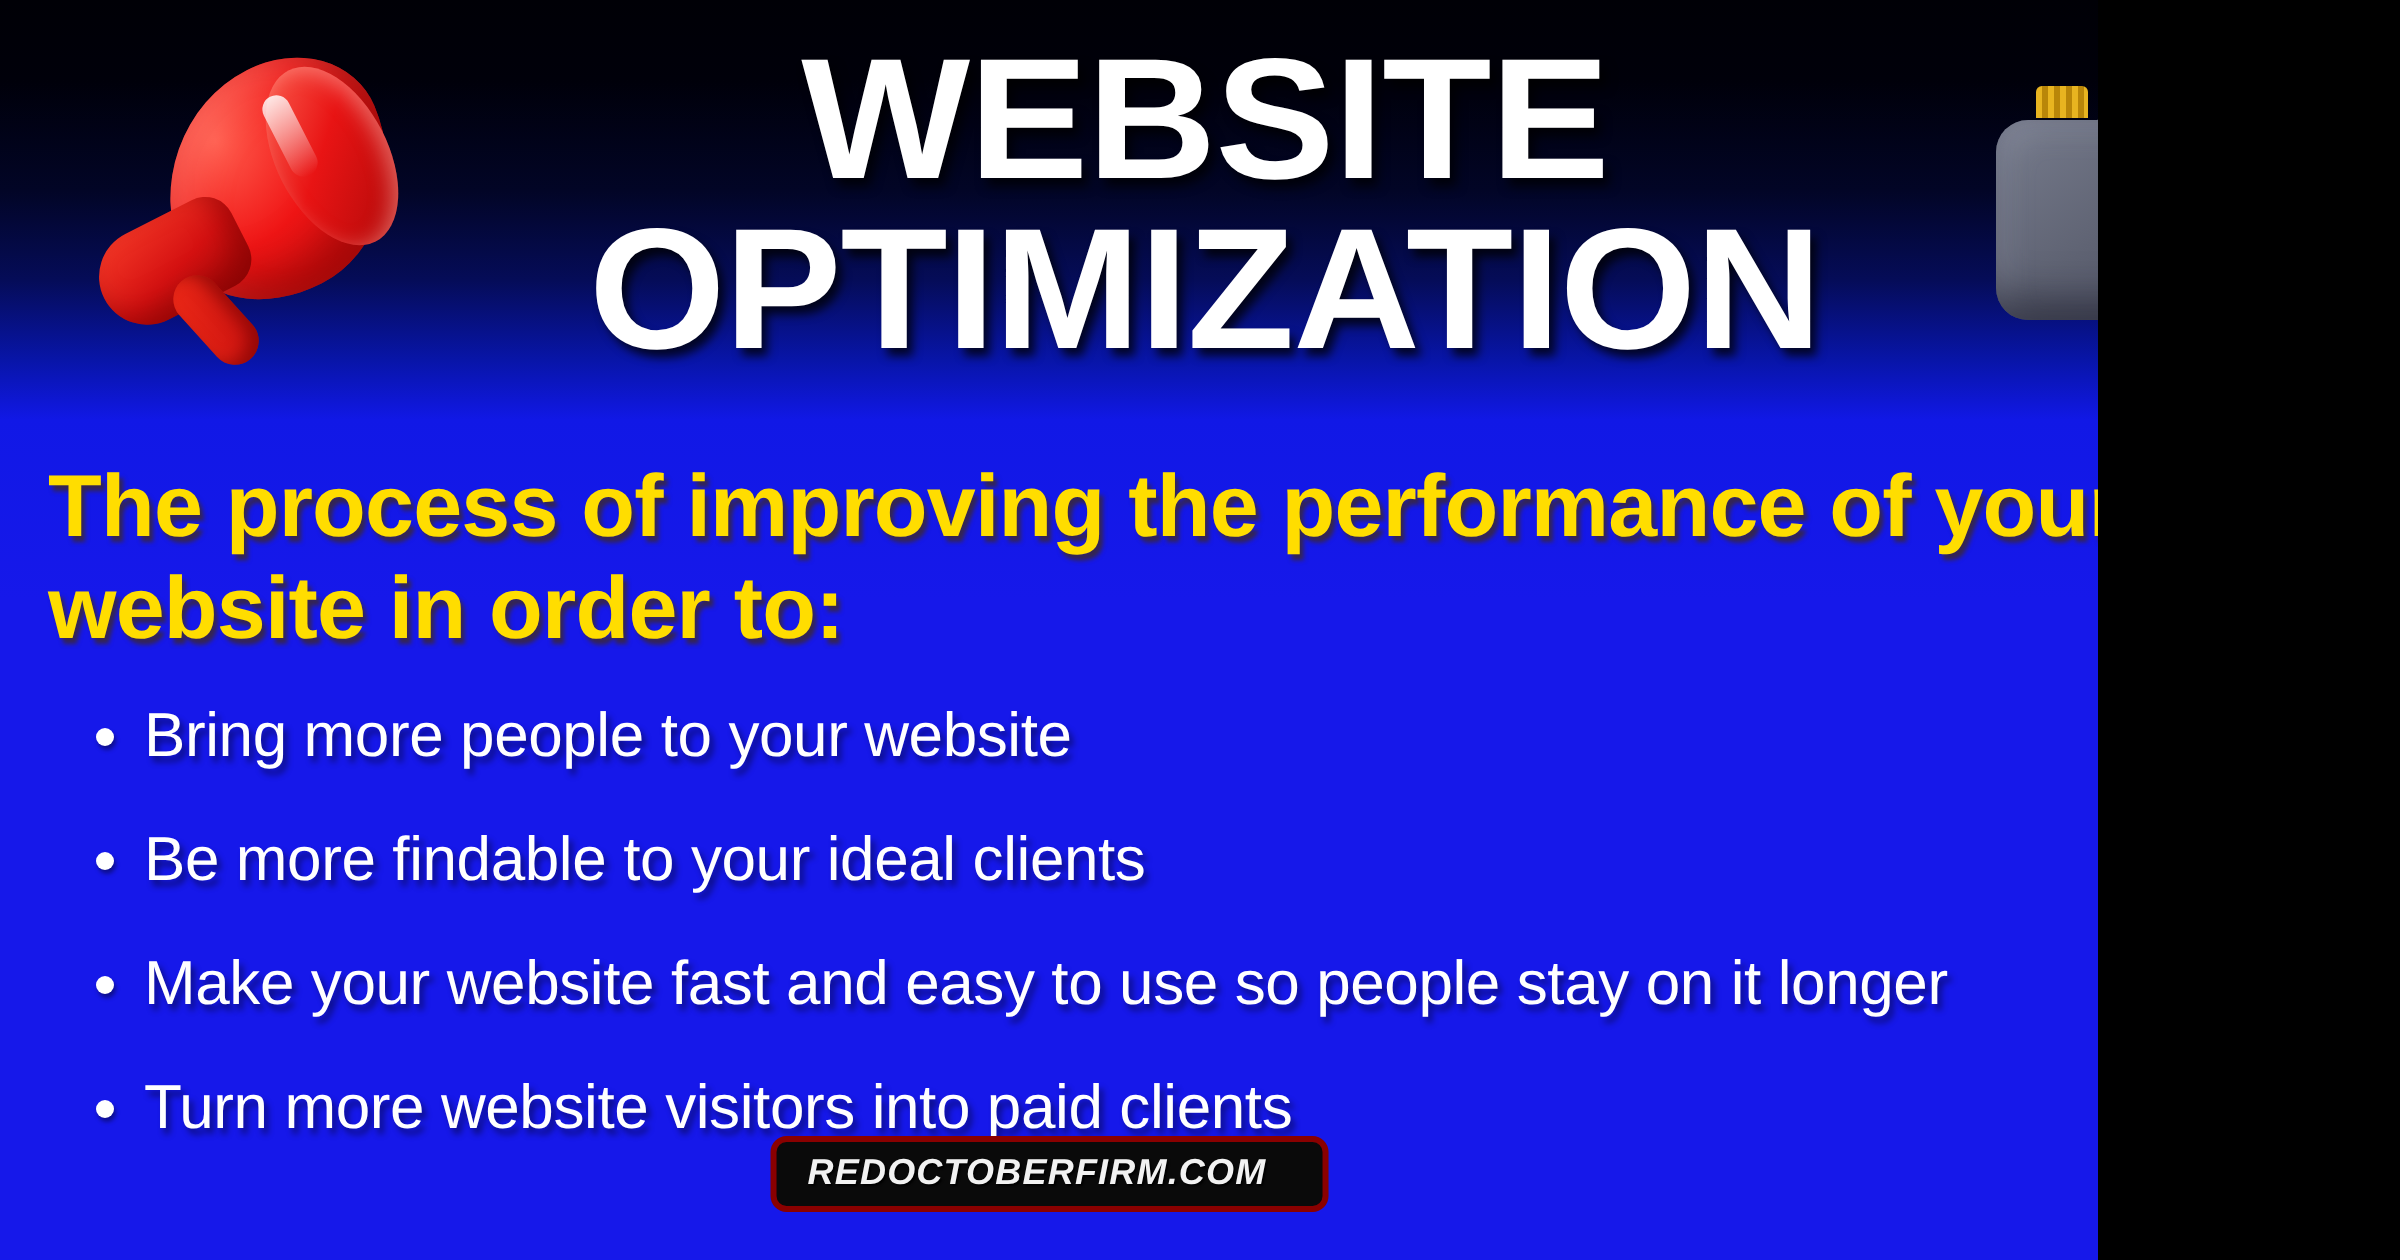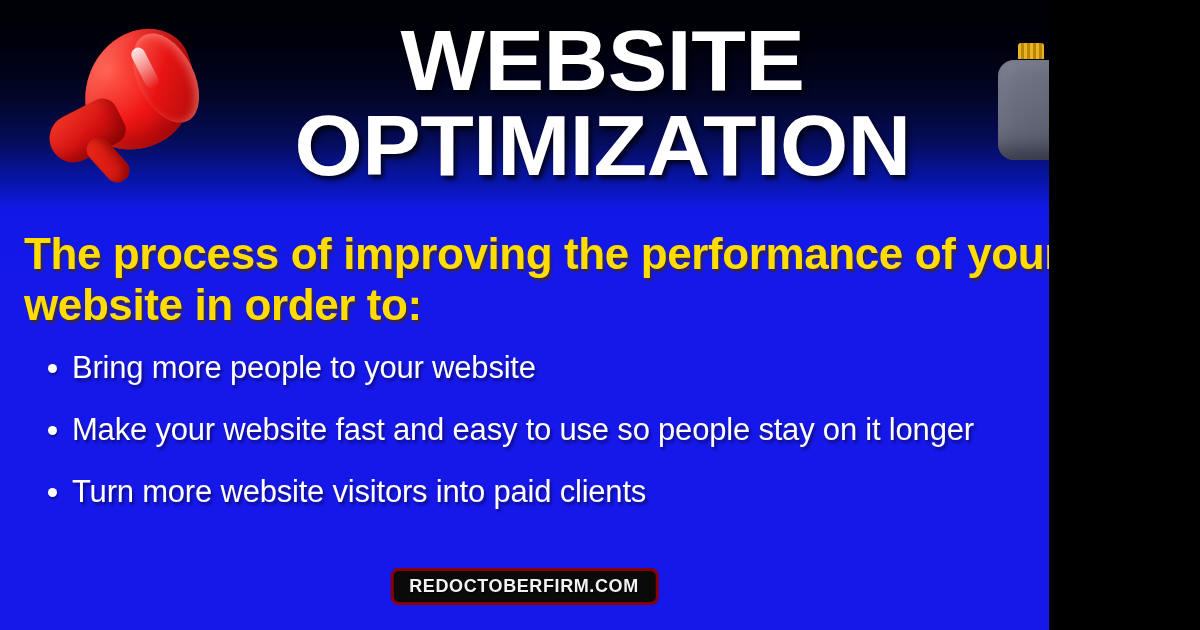--- a/index.html
+++ b/index.html
@@ -234,21 +234,22 @@
 
   
   #footer-badge {
     position:absolute;
     left:50%;
     transform:translateX(-50%);
     top:568px;
     background:#0a0a0a;
     border:3px solid #8a0000;
     border-radius:8px;
-    padding:5px 17px 6px 16px;
+    padding:5px 28px 6px 16px;
+    font-style:italic;
   }
   #footer-badge-text {
     color:#f2f2f2;
     font-size:18px;
     line-height:20px;
     font-weight:bold;
     letter-spacing:0.6px;
     white-space:nowrap;
     text-shadow:1px 1px 1px rgba(0,0,0,.9);
   }
@@ -284,20 +285,24 @@
     </div>
 
   </div>
 
   <div id="subtitle">The process of improving the performance of your website in order to:</div>
 
   <ul id="bullet-list">
     <li class="bullet-item">
       <span class="bullet-dot"></span>
       <span>Bring more people to your website</span>
+    </li>
+    <li class="bullet-item">
+      <span class="bullet-dot"></span>
+      <span>Be more findable to your ideal clients</span>
     </li>
     <li class="bullet-item">
       <span class="bullet-dot"></span>
       <span>Make your website fast and easy to use so people stay on it longer</span>
     </li>
     <li class="bullet-item">
       <span class="bullet-dot"></span>
       <span>Turn more website visitors into paid clients</span>
     </li>
   </ul>

